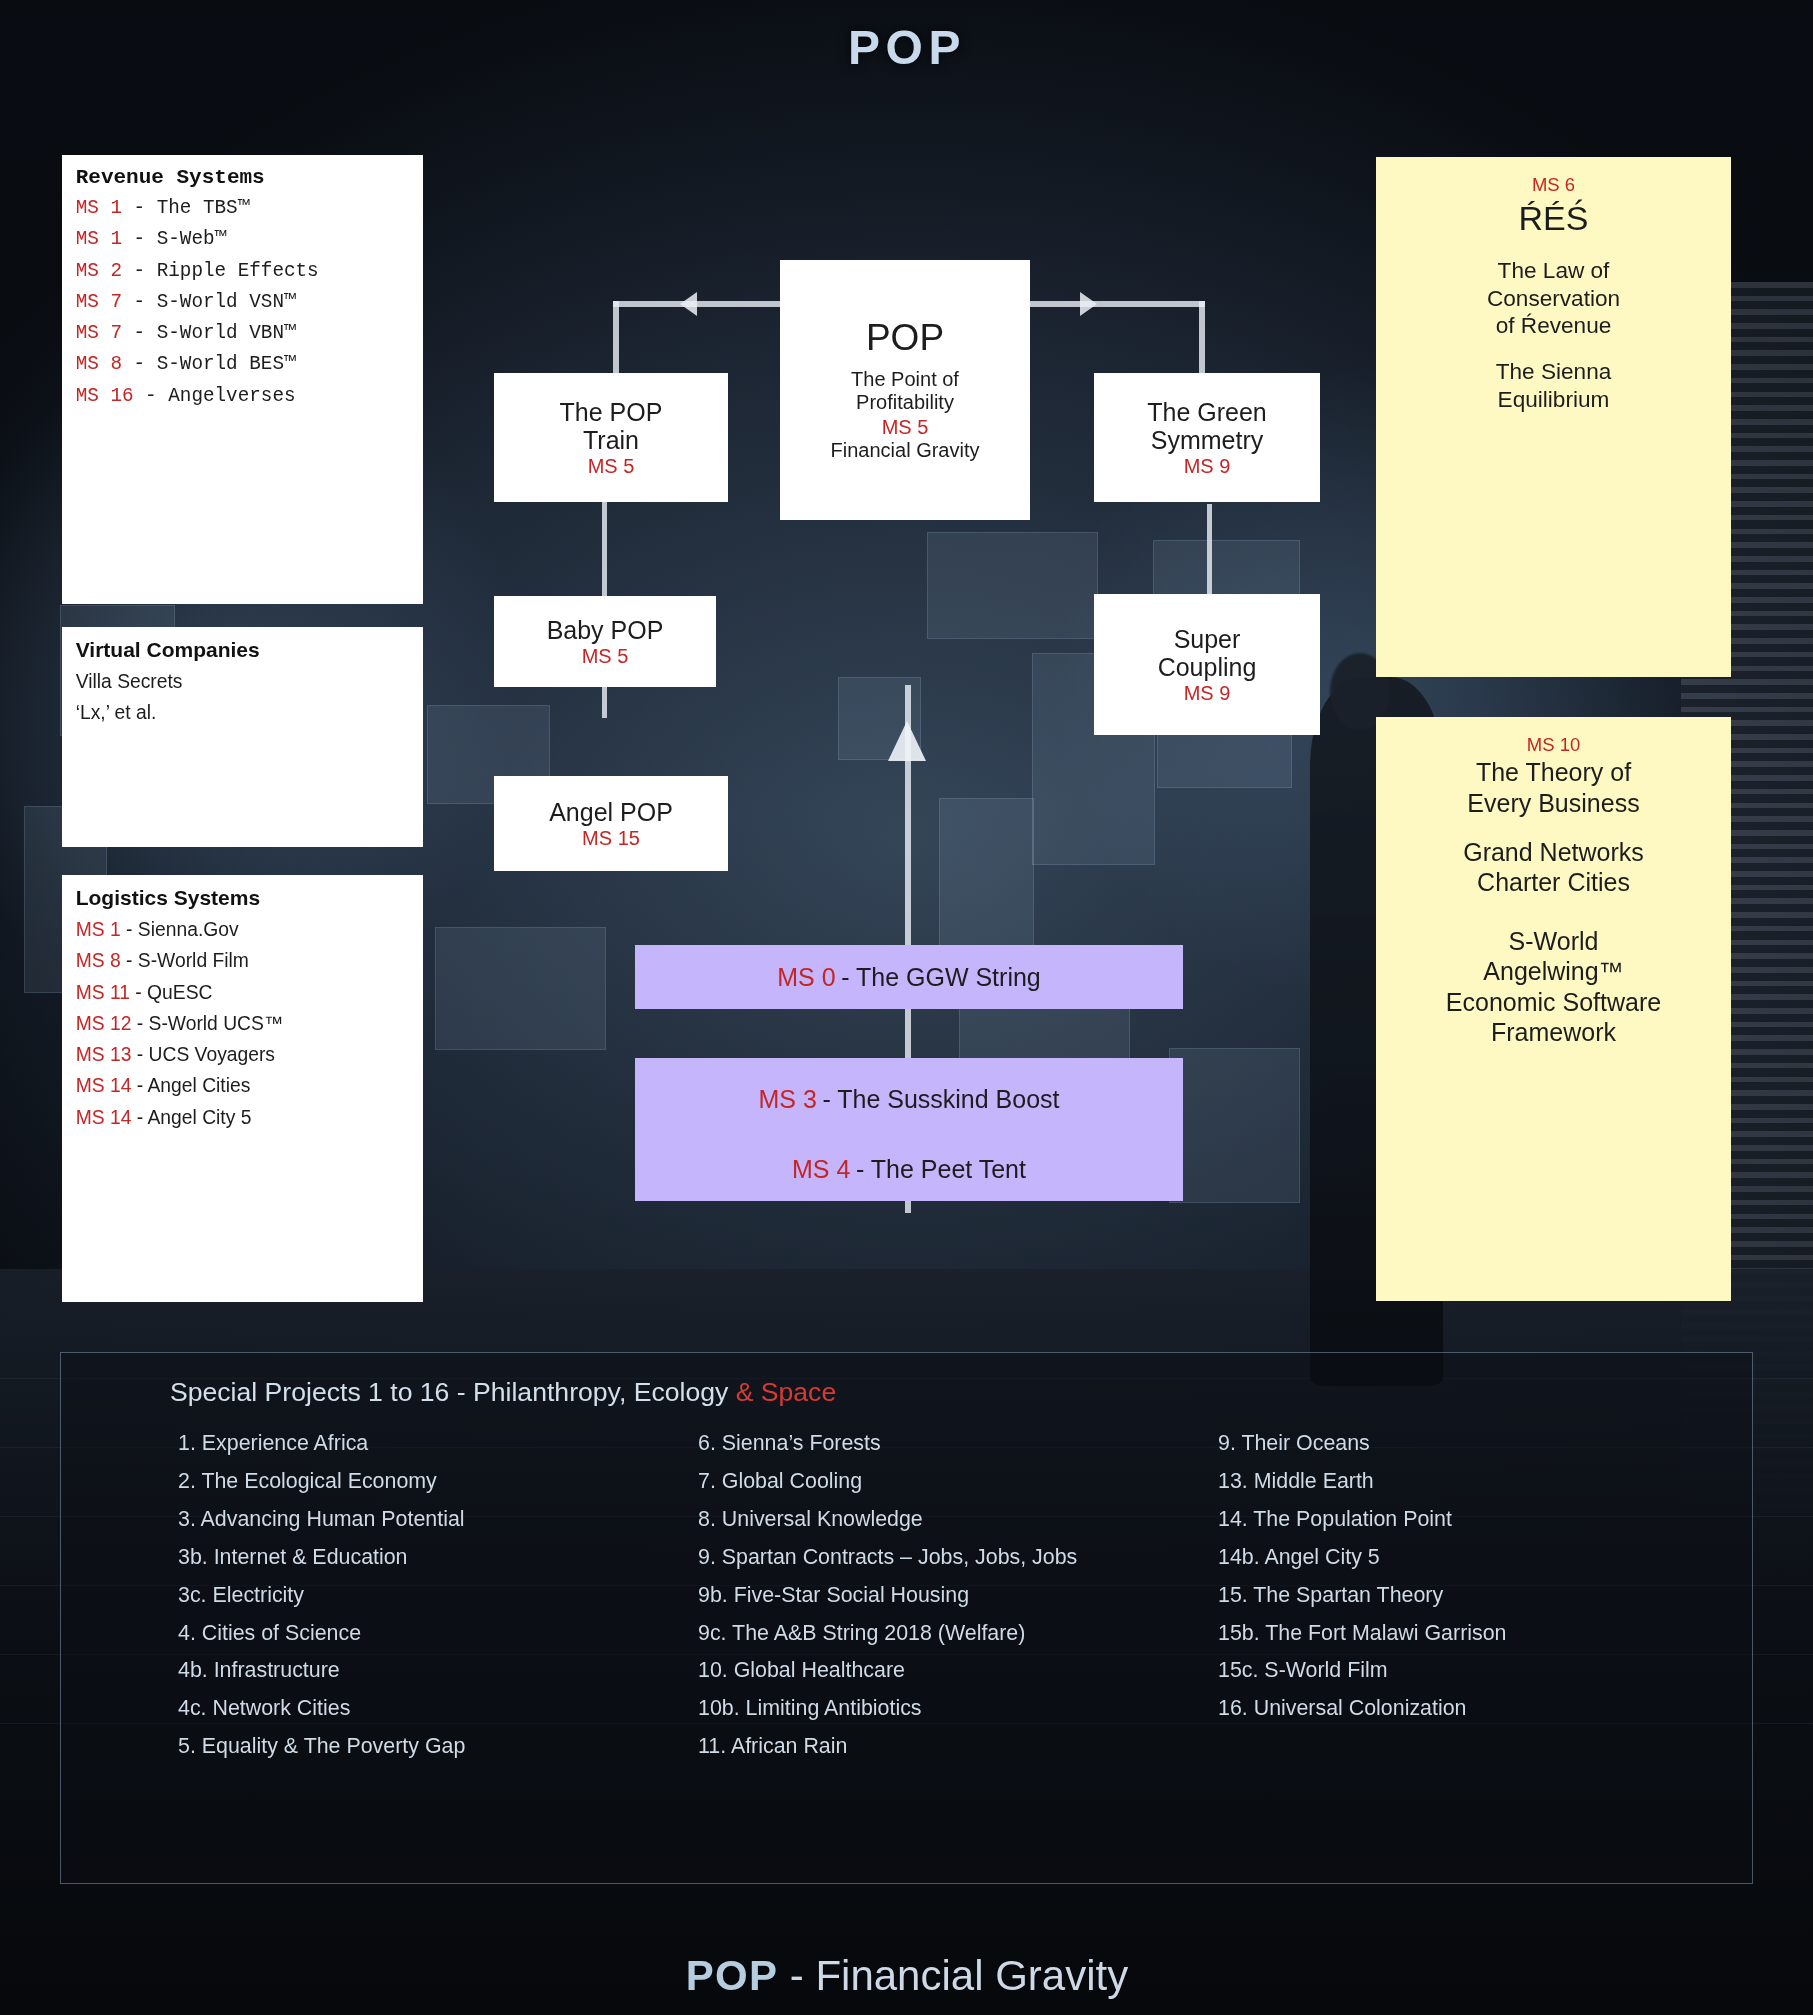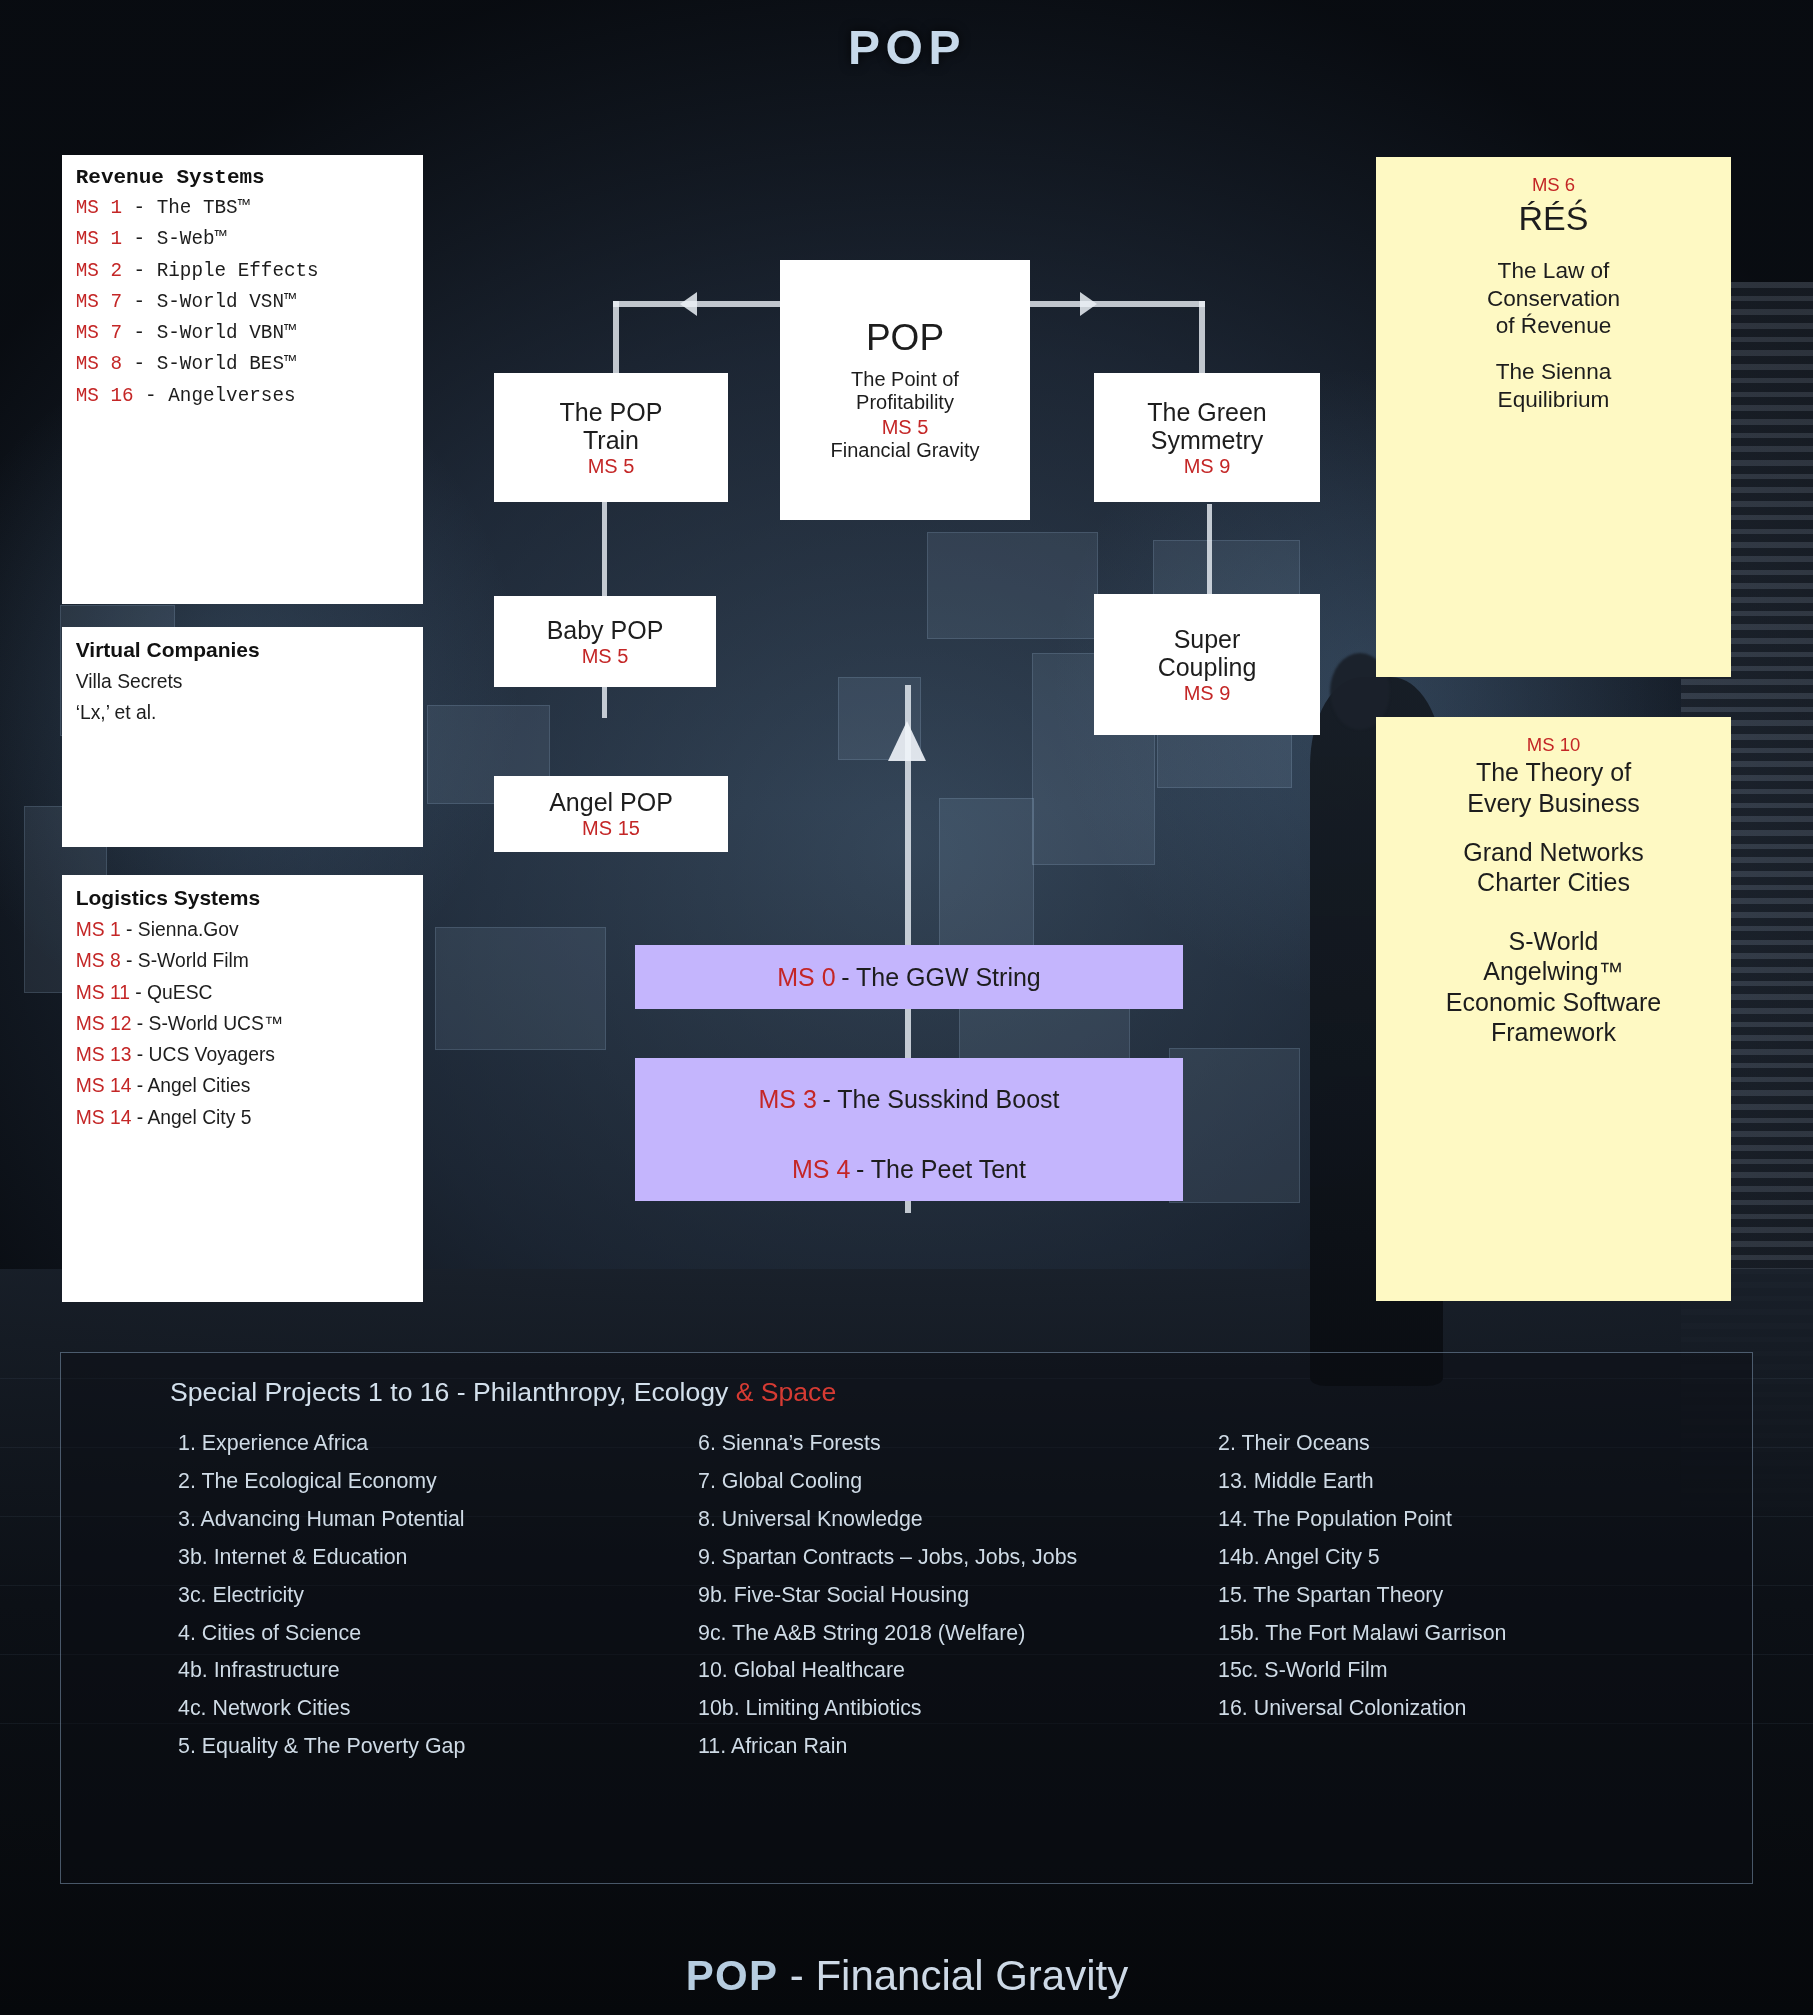--- a/index.html
+++ b/index.html
@@ -347,21 +347,21 @@
   <div class="n-title">Baby POP</div>
   <div class="n-ms">MS 5</div>
 </div>
 
 <div class="node" style="left:1094px;top:594px;width:226px;height:141px;">
   <div class="n-title">Super</div>
   <div class="n-title">Coupling</div>
   <div class="n-ms">MS 9</div>
 </div>
 
-<div class="node" style="left:494px;top:776px;width:234px;height:76px;">
+<div class="node" style="left:494px;top:776px;width:234px;height:95px;">
   <div class="n-title">Angel POP</div>
   <div class="n-ms">MS 15</div>
 </div>
 
 <div class="bar" style="left:635px;top:945px;width:548px;height:64px;">
   <span class="bms">MS 0</span>
   <span>- The GGW String</span>
 </div>
 <div class="bar" style="left:635px;top:1058px;width:548px;height:83px;">
   <span class="bms">MS 3</span>
@@ -419,21 +419,21 @@
       <div class="spitem">7. Global Cooling</div>
       <div class="spitem">8. Universal Knowledge</div>
       <div class="spitem">9. Spartan Contracts – Jobs, Jobs, Jobs</div>
       <div class="spitem">9b. Five-Star Social Housing</div>
       <div class="spitem">9c. The A&amp;B String 2018 (Welfare)</div>
       <div class="spitem">10. Global Healthcare</div>
       <div class="spitem">10b. Limiting Antibiotics</div>
       <div class="spitem">11. African Rain</div>
     </div>
     <div class="col">
-      <div class="spitem">2. Their Oceans</div>
+      <div class="spitem">9. Their Oceans</div>
       <div class="spitem">13. Middle Earth</div>
       <div class="spitem">14. The Population Point</div>
       <div class="spitem">14b. Angel City 5</div>
       <div class="spitem">15. The Spartan Theory</div>
       <div class="spitem">15b. The Fort Malawi Garrison</div>
       <div class="spitem">15c. S-World Film</div>
       <div class="spitem">16. Universal Colonization</div>
     </div>
   </div>
 </div>

